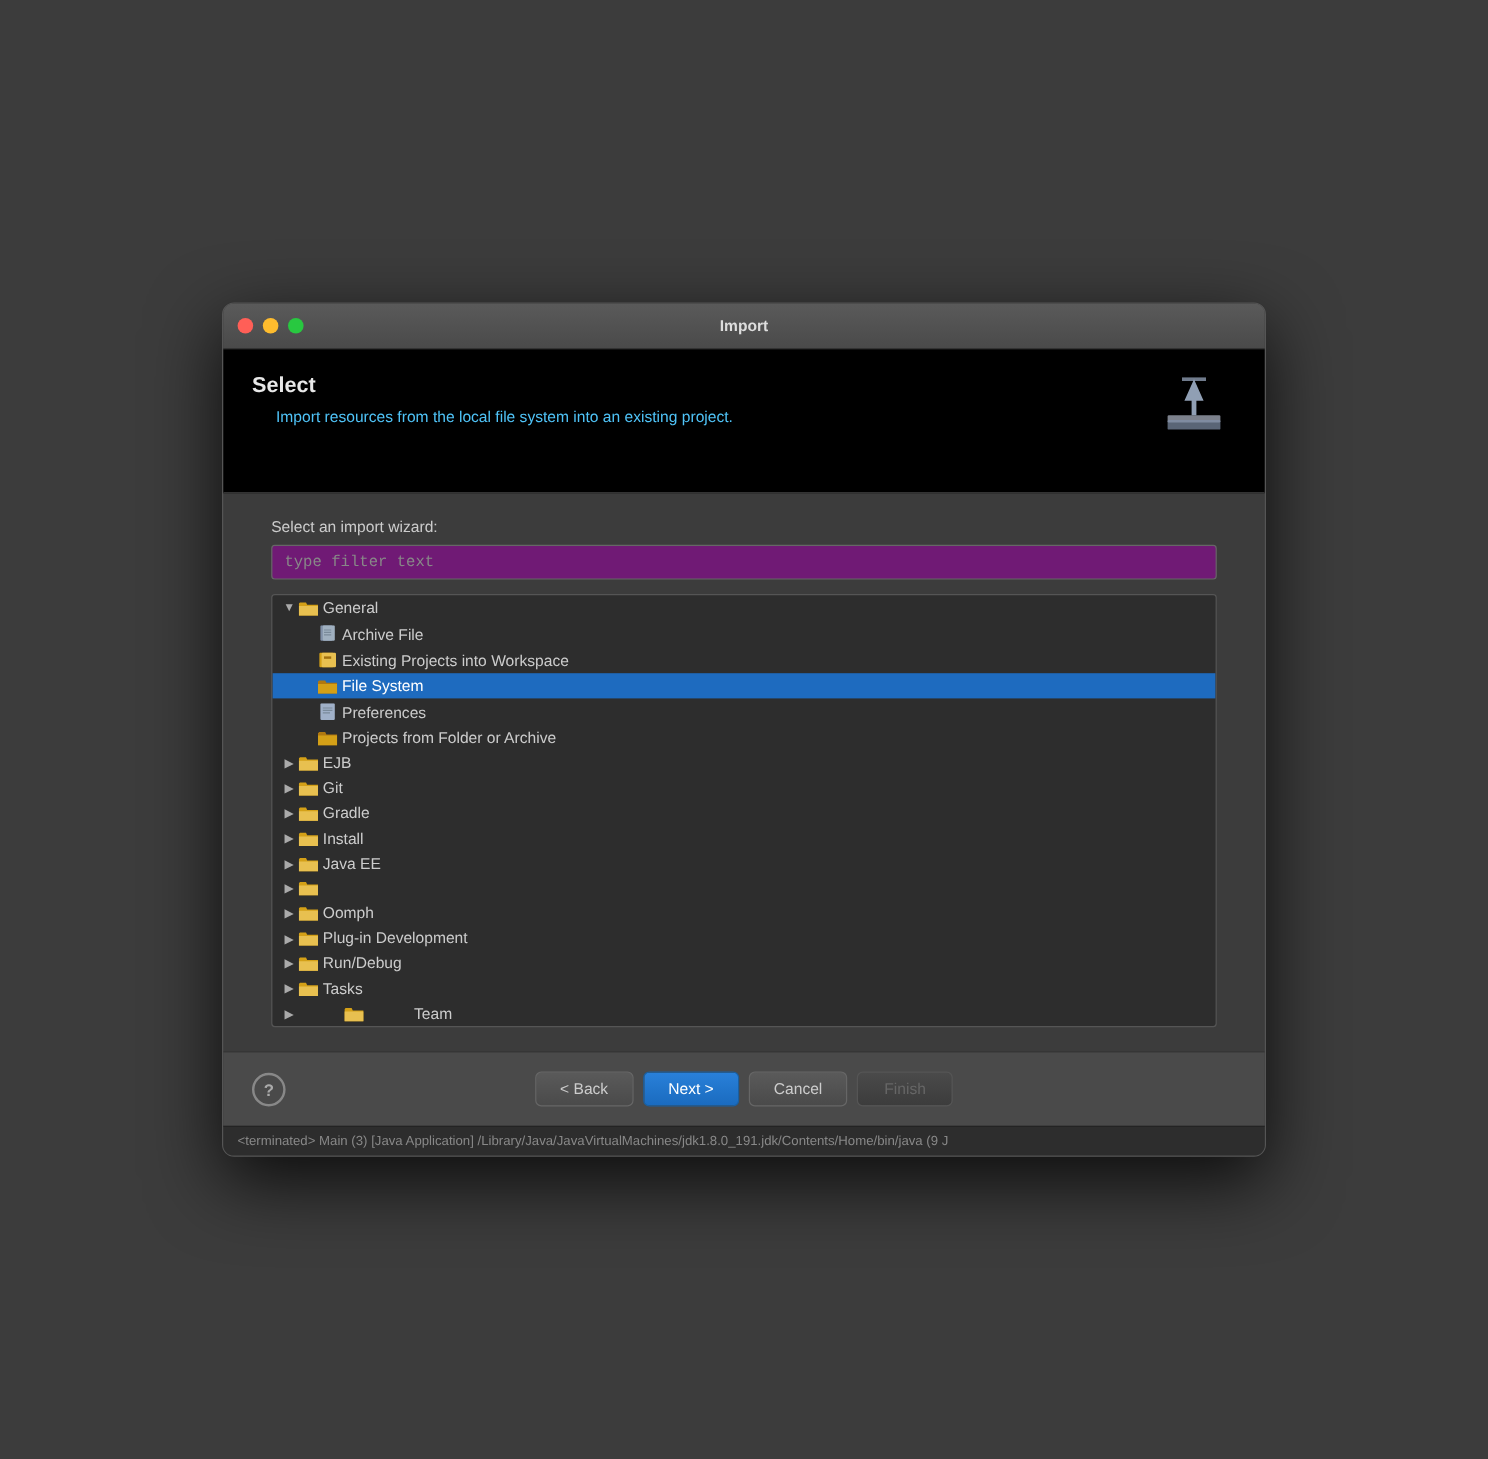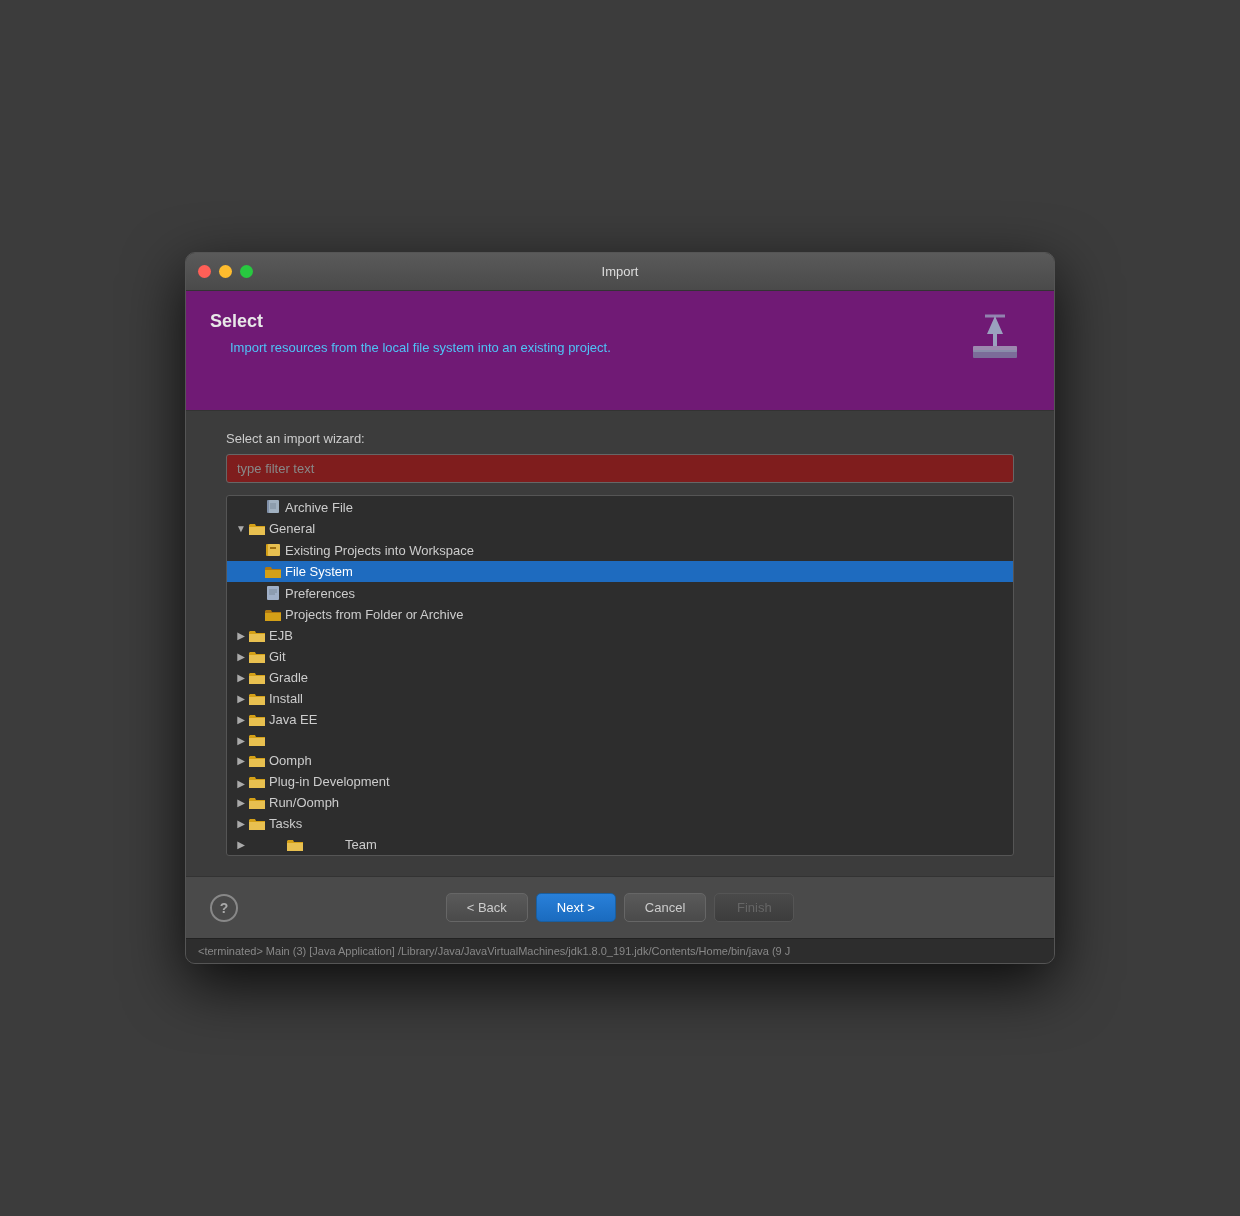--- a/index.html
+++ b/index.html
@@ -43,24 +43,24 @@
       border-radius: 50%;
       border: none;
       cursor: pointer;
     }
     .tb-btn.close { background: #ff5f57; }
     .tb-btn.minimize { background: #febc2e; }
     .tb-btn.maximize { background: #28c840; }
     .title-bar-title {
       font-size: 13px;
       color: #ddd;
-      font-weight: 400;
+      font-weight: 700;
     }
     .header-section {
-      background: #701a75;
+      background: #000000;
       padding: 20px 24px 16px 24px;
       display: flex;
       align-items: flex-start;
       justify-content: space-between;
       border-bottom: 1px solid #333;
       min-height: 120px;
     }
     .header-text h1 {
       font-size: 18px;
       font-weight: 700;
@@ -88,27 +88,28 @@
       padding: 20px 40px;
     }
     .section-label {
       font-size: 13px;
       color: #cccccc;
       margin-bottom: 8px;
     }
     .filter-input {
       width: 100%;
       padding: 6px 10px;
-      background: #7f1d1d;
+      background: #701a75;
       border: 1px solid #666;
       border-radius: 3px;
       color: #999;
       font-size: 13px;
       margin-bottom: 12px;
       outline: none;
+      font-family: Liberation Mono, monospace;
     }
     .filter-input::placeholder { color: #888; }
     .tree-container {
       background: #2d2d2d;
       border: 1px solid #555;
       border-radius: 3px;
       overflow-y: auto;
       max-height: 420px;
     }
     .tree-item {
@@ -254,45 +255,45 @@
     </div>
   </div>
 
   <div class="main-section">
     <div class="section-label">Select an import wizard:</div>
     <input class="filter-input" type="text" placeholder="type filter text" style="">
 
     
     <div class="tree-container">
 
+      <div class="tree-item" style="padding-left: 8px;">
+        <span class="arrow expanded"></span>
+        <span class="folder-icon">
+          <svg class="folder-svg" viewBox="0 0 16 14" xmlns="http://www.w3.org/2000/svg">
+            <path d="M0,3 L0,13 L16,13 L16,4 L7,4 L6,2 L1,2 Z" class="folder-yellow"></path>
+            <path d="M0,5 L16,5 L16,13 L0,13 Z" class="folder-yellow-light"></path>
+          </svg>
+        </span>
+        <span class="item-label">General</span>
+      </div>
+
       <div class="tree-item indent-1">
         <span class="arrow none"></span>
         <span class="file-icon">
           <svg width="14" height="14" viewBox="0 0 14 14" xmlns="http://www.w3.org/2000/svg">
             <rect x="1" y="0" width="10" height="13" rx="1" fill="#8090a8"></rect>
             <rect x="3" y="0" width="10" height="13" rx="1" fill="#a0b0c0"></rect>
             <line x1="4" y1="4" x2="10" y2="4" stroke="#7a8a9a" stroke-width="1"></line>
             <line x1="4" y1="6" x2="10" y2="6" stroke="#7a8a9a" stroke-width="1"></line>
             <line x1="4" y1="8" x2="10" y2="8" stroke="#7a8a9a" stroke-width="1"></line>
           </svg>
         </span>
         <span class="item-label">Archive File</span>
       </div>
 
-      <div class="tree-item" style="padding-left: 8px;">
-        <span class="arrow expanded"></span>
-        <span class="folder-icon">
-          <svg class="folder-svg" viewBox="0 0 16 14" xmlns="http://www.w3.org/2000/svg">
-            <path d="M0,3 L0,13 L16,13 L16,4 L7,4 L6,2 L1,2 Z" class="folder-yellow"></path>
-            <path d="M0,5 L16,5 L16,13 L0,13 Z" class="folder-yellow-light"></path>
-          </svg>
-        </span>
-        <span class="item-label">General</span>
-      </div>
-
       <div class="tree-item indent-1">
         <span class="arrow none"></span>
         <span class="file-icon">
           <svg width="14" height="14" viewBox="0 0 14 14" xmlns="http://www.w3.org/2000/svg">
             <rect x="0" y="1" width="12" height="12" rx="1" fill="#d4a017"></rect>
             <rect x="2" y="1" width="12" height="12" rx="1" fill="#e8c050"></rect>
             <rect x="4" y="4" width="6" height="2" fill="#a07010"></rect>
           </svg>
         </span>
         <span class="item-label">Existing Projects into Workspace</span>
@@ -421,21 +422,21 @@
       </div>
 
       <div class="tree-item" style="padding-left: 8px;">
         <span class="arrow collapsed"></span>
         <span class="folder-icon">
           <svg class="folder-svg" viewBox="0 0 16 14" xmlns="http://www.w3.org/2000/svg">
             <path d="M0,3 L0,13 L16,13 L16,4 L7,4 L6,2 L1,2 Z" class="folder-yellow"></path>
             <path d="M0,5 L16,5 L16,13 L0,13 Z" class="folder-yellow-light"></path>
           </svg>
         </span>
-        <span class="item-label">Run/Oomph</span>
+        <span class="item-label">Run/Debug</span>
       </div>
 
       <div class="tree-item" style="padding-left: 8px;">
         <span class="arrow collapsed"></span>
         <span class="folder-icon">
           <svg class="folder-svg" viewBox="0 0 16 14" xmlns="http://www.w3.org/2000/svg">
             <path d="M0,3 L0,13 L16,13 L16,4 L7,4 L6,2 L1,2 Z" class="folder-yellow"></path>
             <path d="M0,5 L16,5 L16,13 L0,13 Z" class="folder-yellow-light"></path>
           </svg>
         </span>

